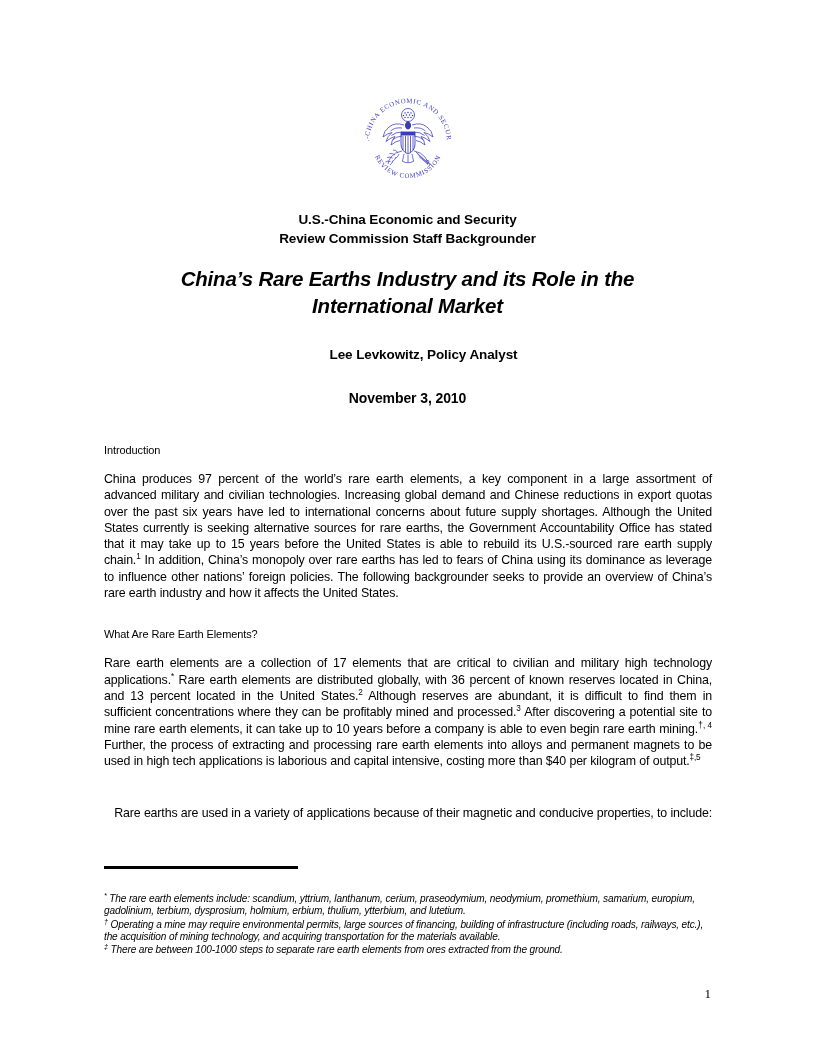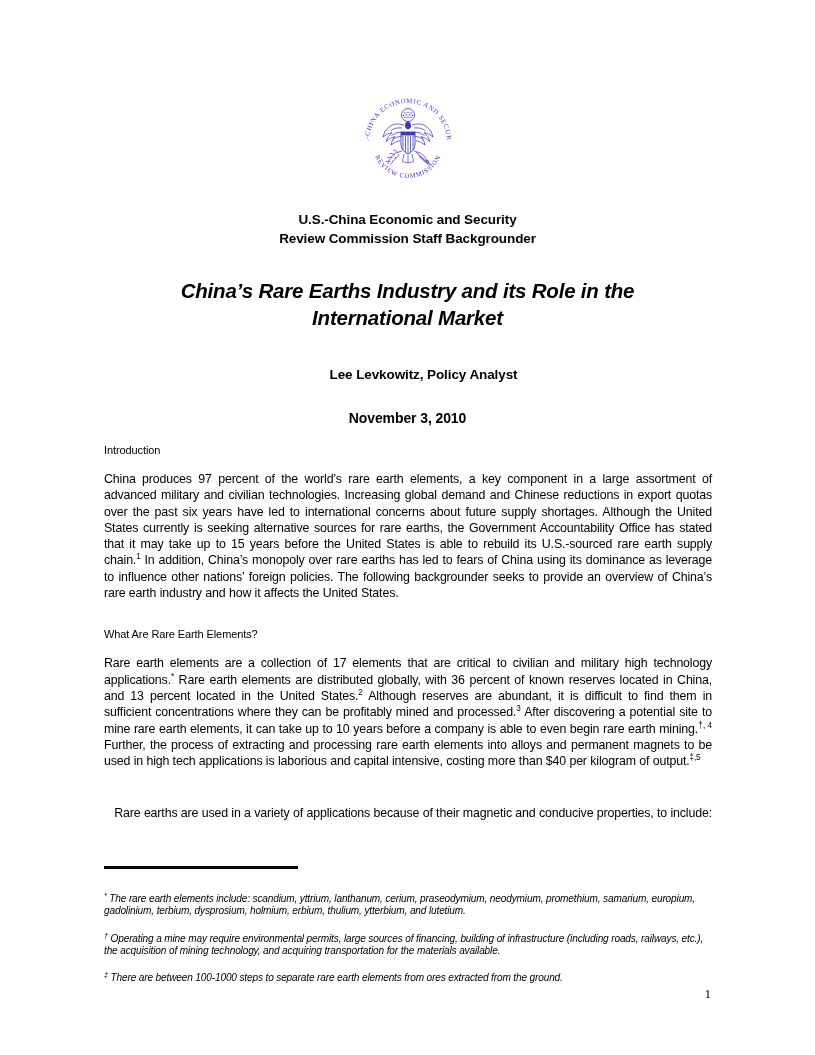--- a/index.html
+++ b/index.html
@@ -43,29 +43,29 @@
     width: 815px;
     text-align: center;
   }
   .org-line {
     font-size: 13.5px;
     font-weight: bold;
     line-height: 19px;
     letter-spacing: -0.1px;
   }
   .doc-title {
-    margin-top: 29px;
+    margin-top: 17px;
     font-size: 20.5px;
     font-weight: bold;
     font-style: italic;
     line-height: 27px;
     letter-spacing: -0.2px;
   }
   .authors {
-    margin-top: 35px;
+    margin-top: 27px;
     font-size: 13.5px;
     font-weight: bold;
     line-height: 18px;
     letter-spacing: -0.1px;
     padding-left: 32px;
   }
   .pubdate {
     margin-top: 26px;
     font-size: 14px;
     font-weight: bold;
@@ -123,21 +123,21 @@
   .fn {
     font-size: 10.1px;
     line-height: 12.3px;
     letter-spacing: -0.15px;
     margin: 0;
     font-style: italic;
   }
   .fn sup {
     font-size: 7.2px;
   }
-  .fn + .fn { margin-top: 15px; }
+  .fn + .fn { margin-top: 1px; }
 
   
   .page-num {
     position: absolute;
     right: 104px;
     top: 986px;
     font-size: 13px;
     font-family: "Liberation Serif", serif;
   }
 </style>

